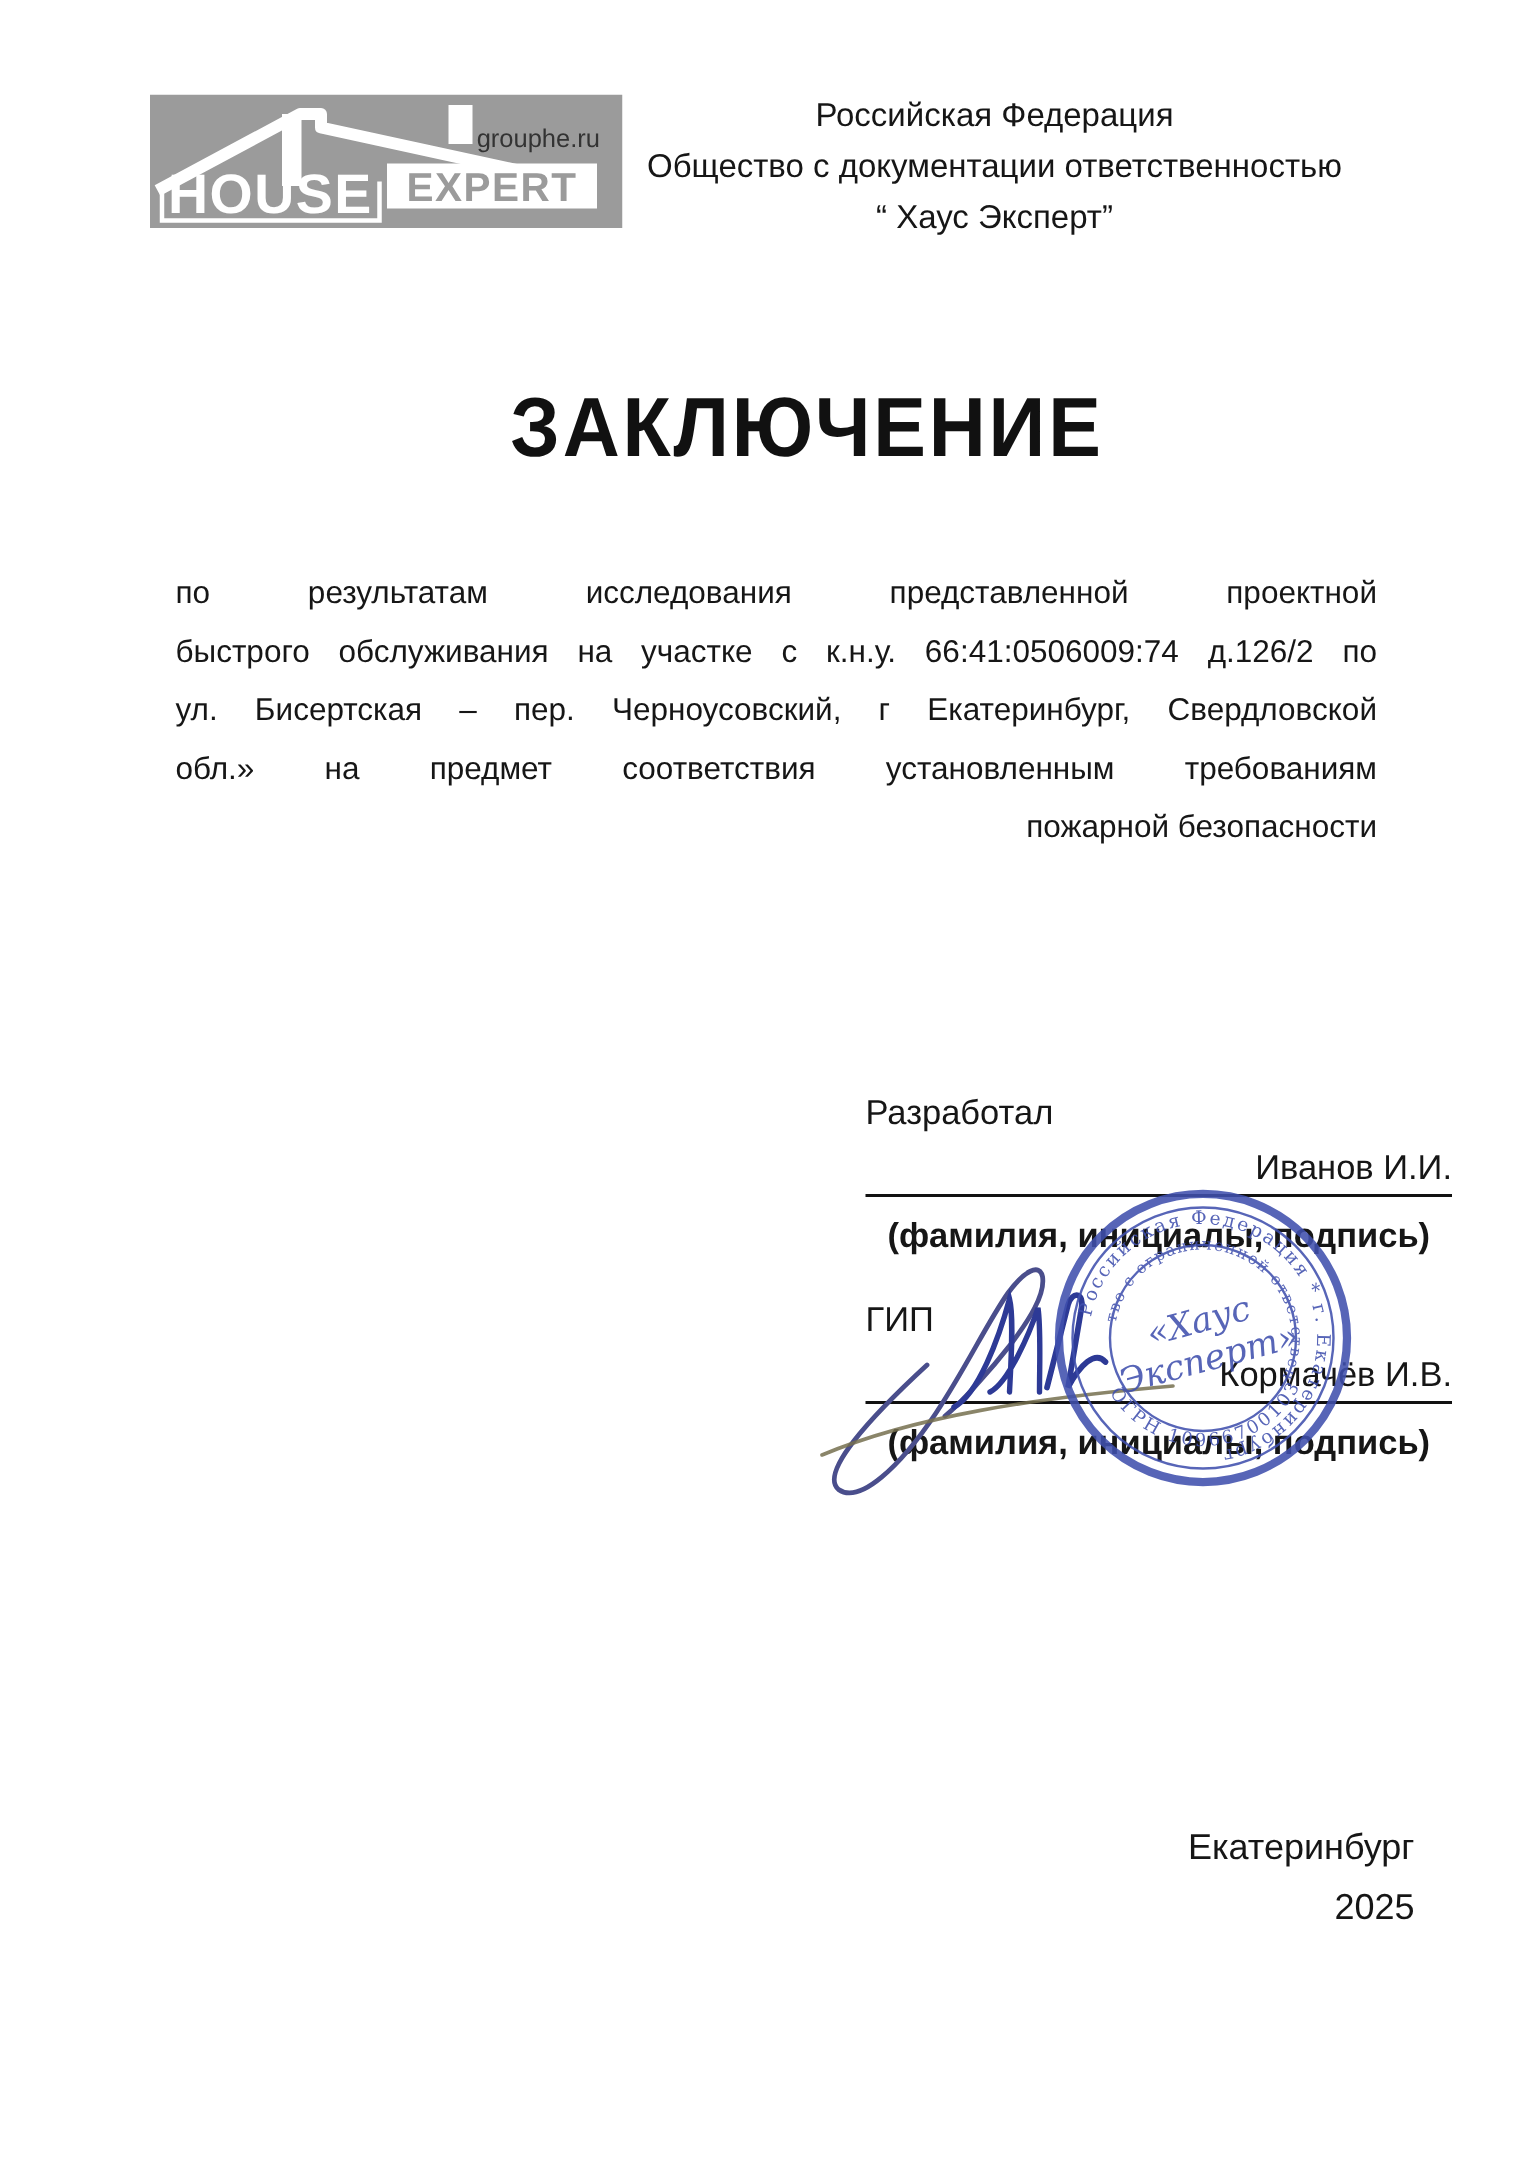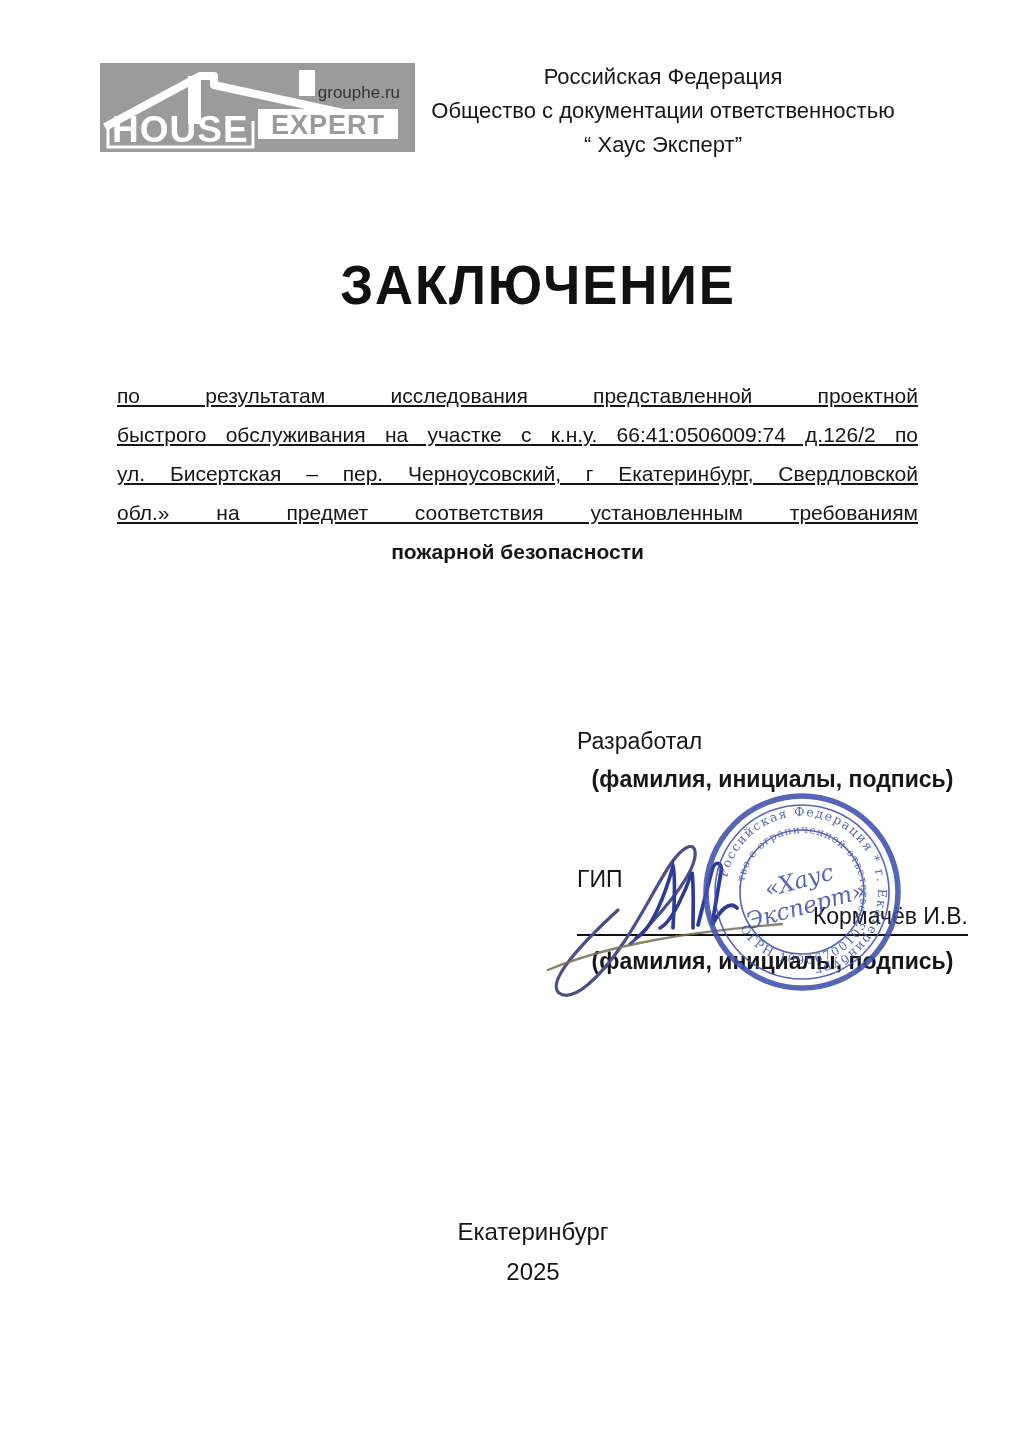--- a/index.html
+++ b/index.html
@@ -18,39 +18,39 @@
   .doc-title{
     position:absolute;left:117px;top:252px;width:842px;margin:0;
     text-align:center;font-size:56px;font-weight:600;letter-spacing:2px;
     color:#111;transform:scaleX(.94);transform-origin:center;
   }
   
   .body-text{
     position:absolute;left:117px;top:376px;width:801px;
     font-size:21px;color:#161616;
   }
-  .jline{line-height:39px;text-align:justify;text-align-last:justify;text-justify:inter-word;text-decoration:underline;}
-  .lline{line-height:39px;text-align:center;font-weight:bold;}
+  .jline{line-height:39px;text-align:justify;text-align-last:justify;text-justify:inter-word;}
+  .lline{line-height:39px;text-align:right;}
   
   .sig-block{position:absolute;left:577px;width:391px;font-size:23px;color:#161616;}
   .sig1{top:728px;}
   .sig2{top:866px;}
   .sig-role{text-align:left;line-height:26px;}
   .sig-name{
     text-align:right;line-height:24px;margin-top:12px;padding-bottom:6px;
     border-bottom:2px solid #111;
   }
   .sig-caption{text-align:center;line-height:24px;margin-top:13px;font-weight:bold;}
   
   .stamp{position:absolute;left:700px;top:790px;opacity:.88;}
   .hand-sign{position:absolute;left:540px;top:830px;}
   
   .footer{
     position:absolute;left:123px;top:1212px;width:820px;
-    text-align:center;font-size:24px;line-height:40px;color:#161616;
+    text-align:right;font-size:24px;line-height:40px;color:#161616;
   }
 </style>
 </head>
 <body>
 
 <div class="page">
 
   <div class="logo">
     <svg width="315" height="89" viewBox="0 0 315 89">
       <rect x="0" y="0" width="315" height="89" fill="#9b9b9b"></rect>
@@ -79,20 +79,21 @@
   <div class="body-text">
     <div class="jline">по результатам исследования представленной проектной</div>
     <div class="jline">быстрого обслуживания на участке с к.н.у. 66:41:0506009:74 д.126/2 по</div>
     <div class="jline">ул. Бисертская – пер. Черноусовский, г Екатеринбург, Свердловской</div>
     <div class="jline">обл.» на предмет соответствия установленным требованиям</div>
     <div class="lline">пожарной безопасности</div>
   </div>
 
   <div class="sig-block sig1">
     <div class="sig-role">Разработал</div>
+    <div class="sig-name">Иванов И.И.</div>
     <div class="sig-caption">(фамилия, инициалы, подпись)</div>
   </div>
 
   <div class="sig-block sig2">
     <div class="sig-role">ГИП</div>
     <div class="sig-name">Кормачёв И.В.</div>
     <div class="sig-caption">(фамилия, инициалы, подпись)</div>
   </div>
 
   <svg class="hand-sign" width="260" height="175" viewBox="0 0 260 175">

